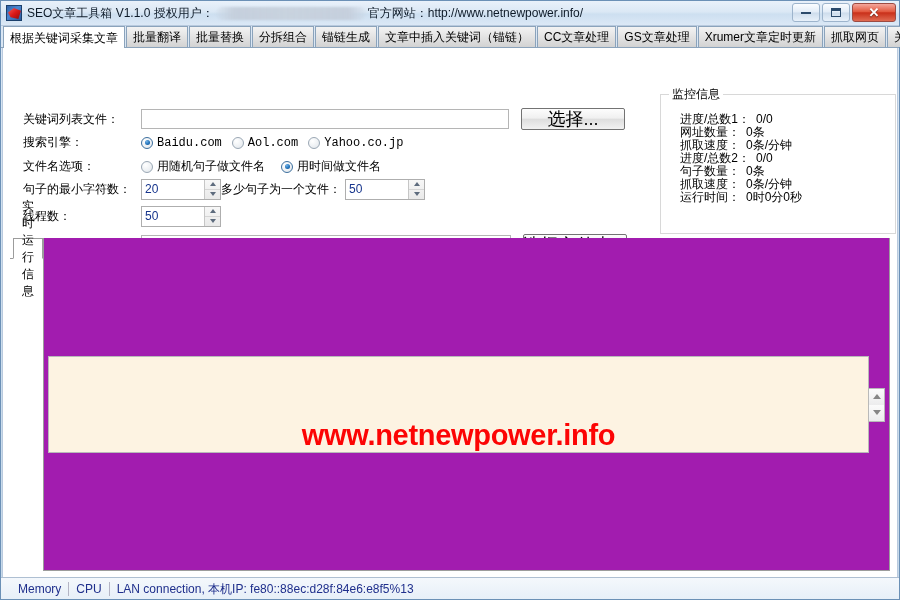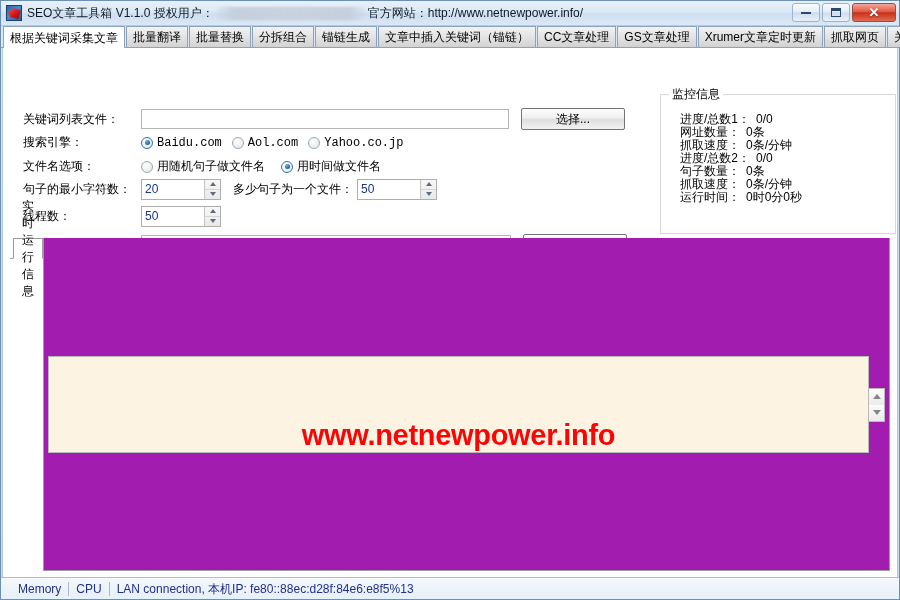--- a/index.html
+++ b/index.html
@@ -224,21 +224,21 @@
     border-left: 3.5px solid transparent;
     border-right: 3.5px solid transparent;
     border-top: 4px solid #5d6b7d;
   }
 
   .btn {
     height: 22px;
     border: 1px solid #737373;
     border-radius: 2px;
     background: linear-gradient(180deg,#fdfdfd 0%, #f0f0f0 45%, #dedede 52%, #f2f2f2 100%);
-    font-size: 12px;
+    font-size: 18px;
     color: #000;
     display: flex; align-items: center; justify-content: center;
     padding: 0 8px;
     white-space: nowrap;
     font-family: "Liberation Sans", sans-serif;
     text-align: center;
   }
 
   .radio {
     display: flex;
@@ -512,21 +512,21 @@
           <input class="val" value="20" style="">
           <div class="arrows">
             <div>
                 <span class="tri-up"></span>
               </div>
             <div>
                 <span class="tri-down"></span>
               </div>
           </div>
         </div>
-        <div class="flabel" style="margin-left:12px;font-family:Liberation Mono, monospace;">多少句子为一个文件：</div>
+        <div class="flabel" style="font-family:Liberation Mono, monospace;">多少句子为一个文件：</div>
         <div class="spin" style="width:80px; margin-left:4px;">
           <input class="val" value="50" style="">
           <div class="arrows">
             <div>
                 <span class="tri-up"></span>
               </div>
             <div>
                 <span class="tri-down"></span>
               </div>
           </div>

